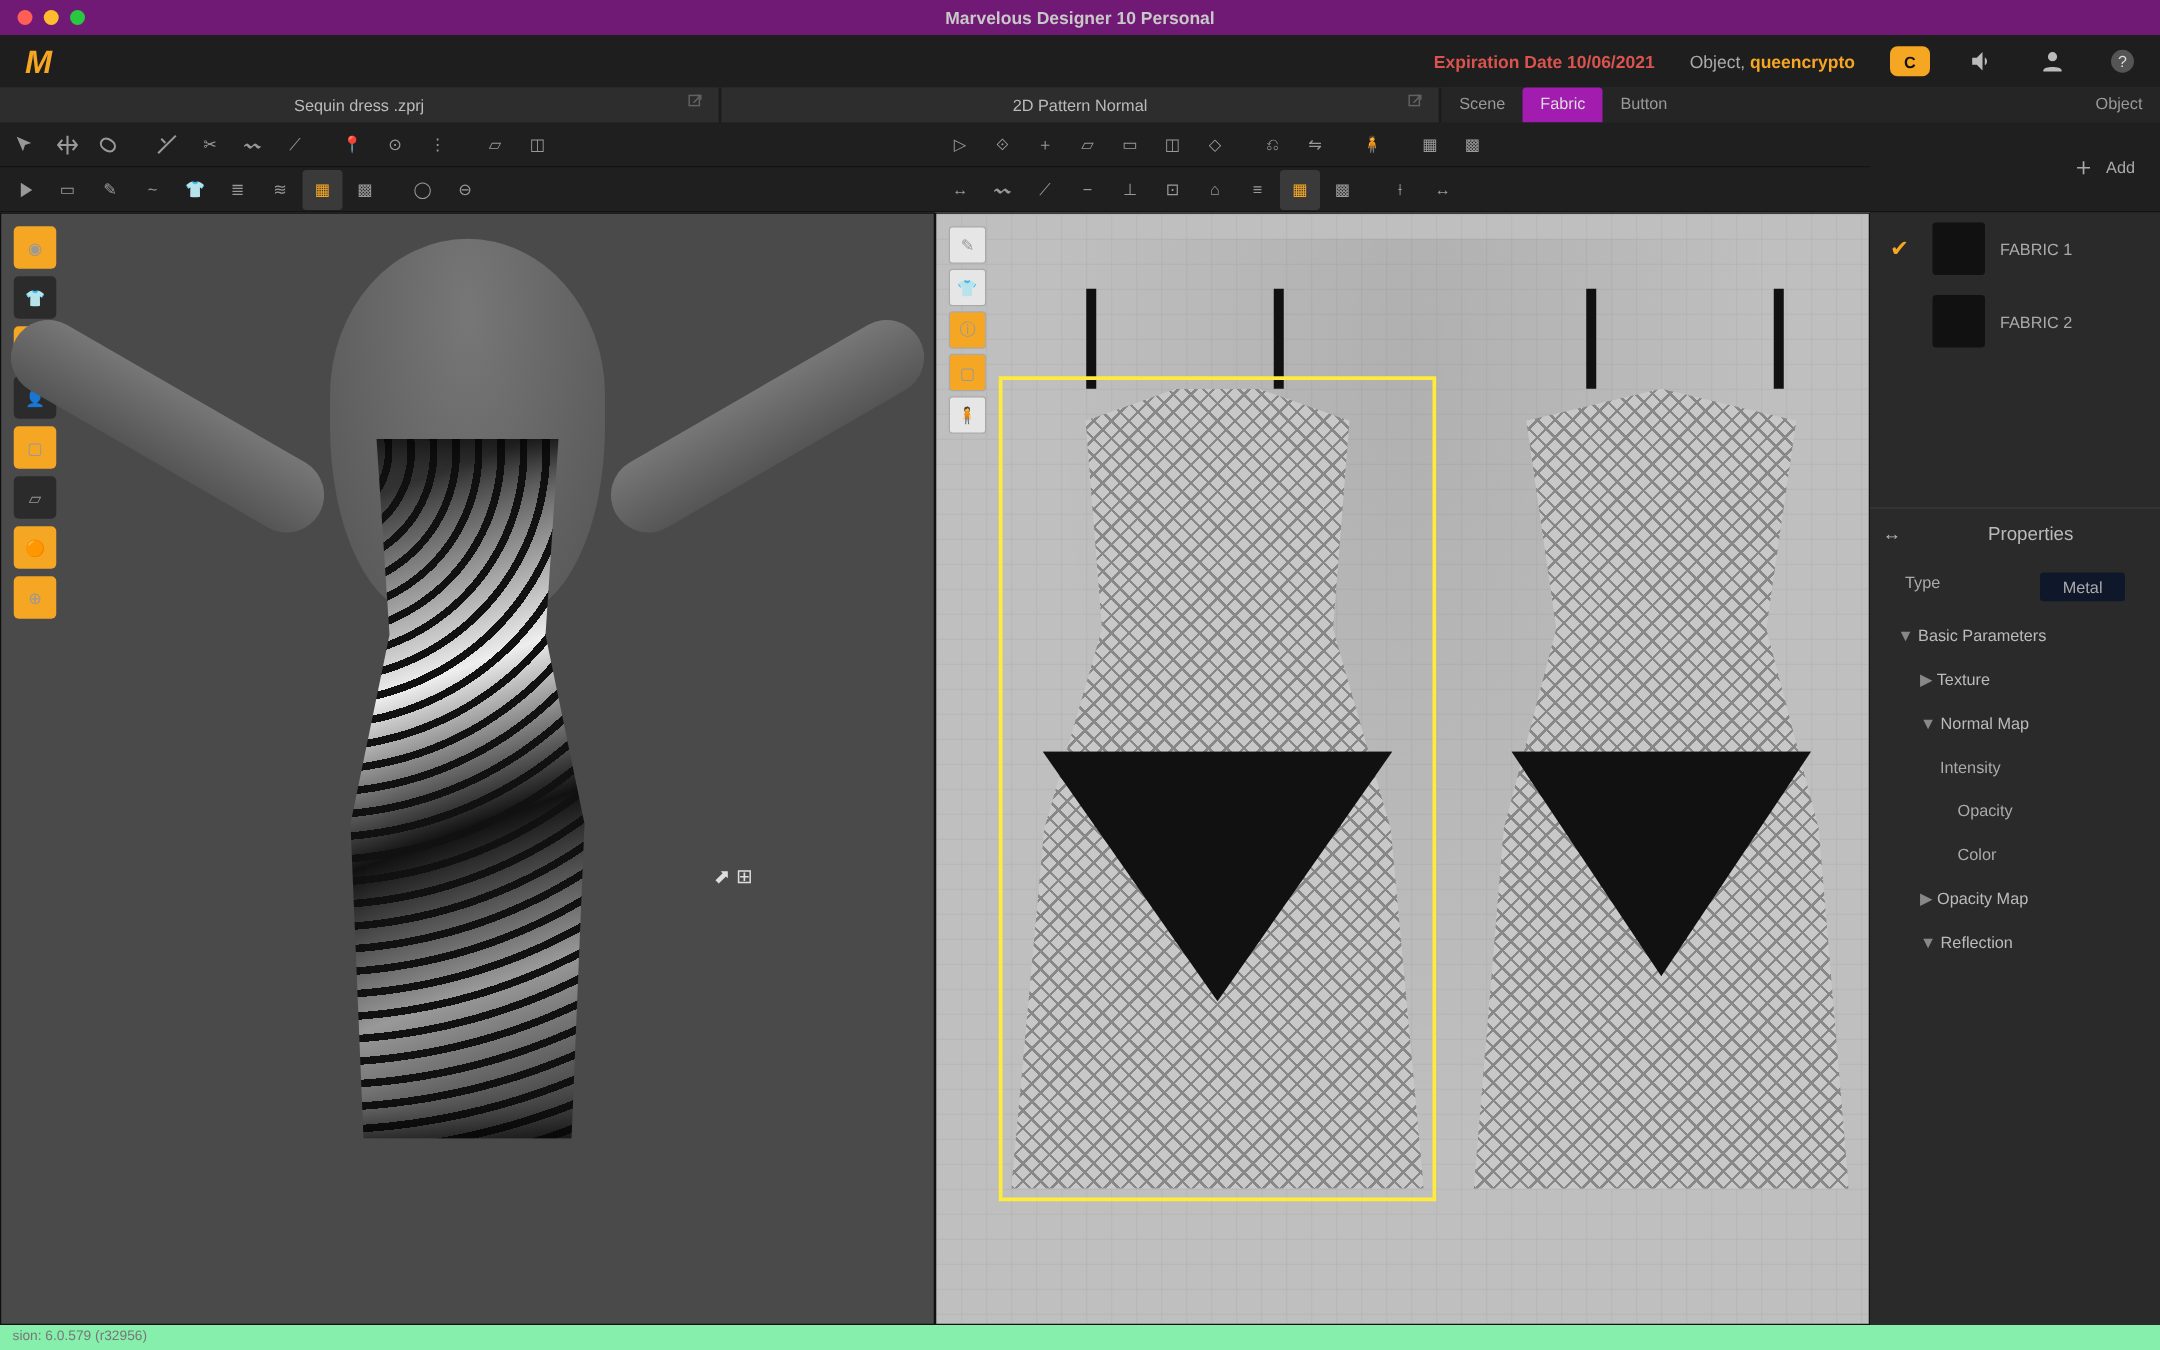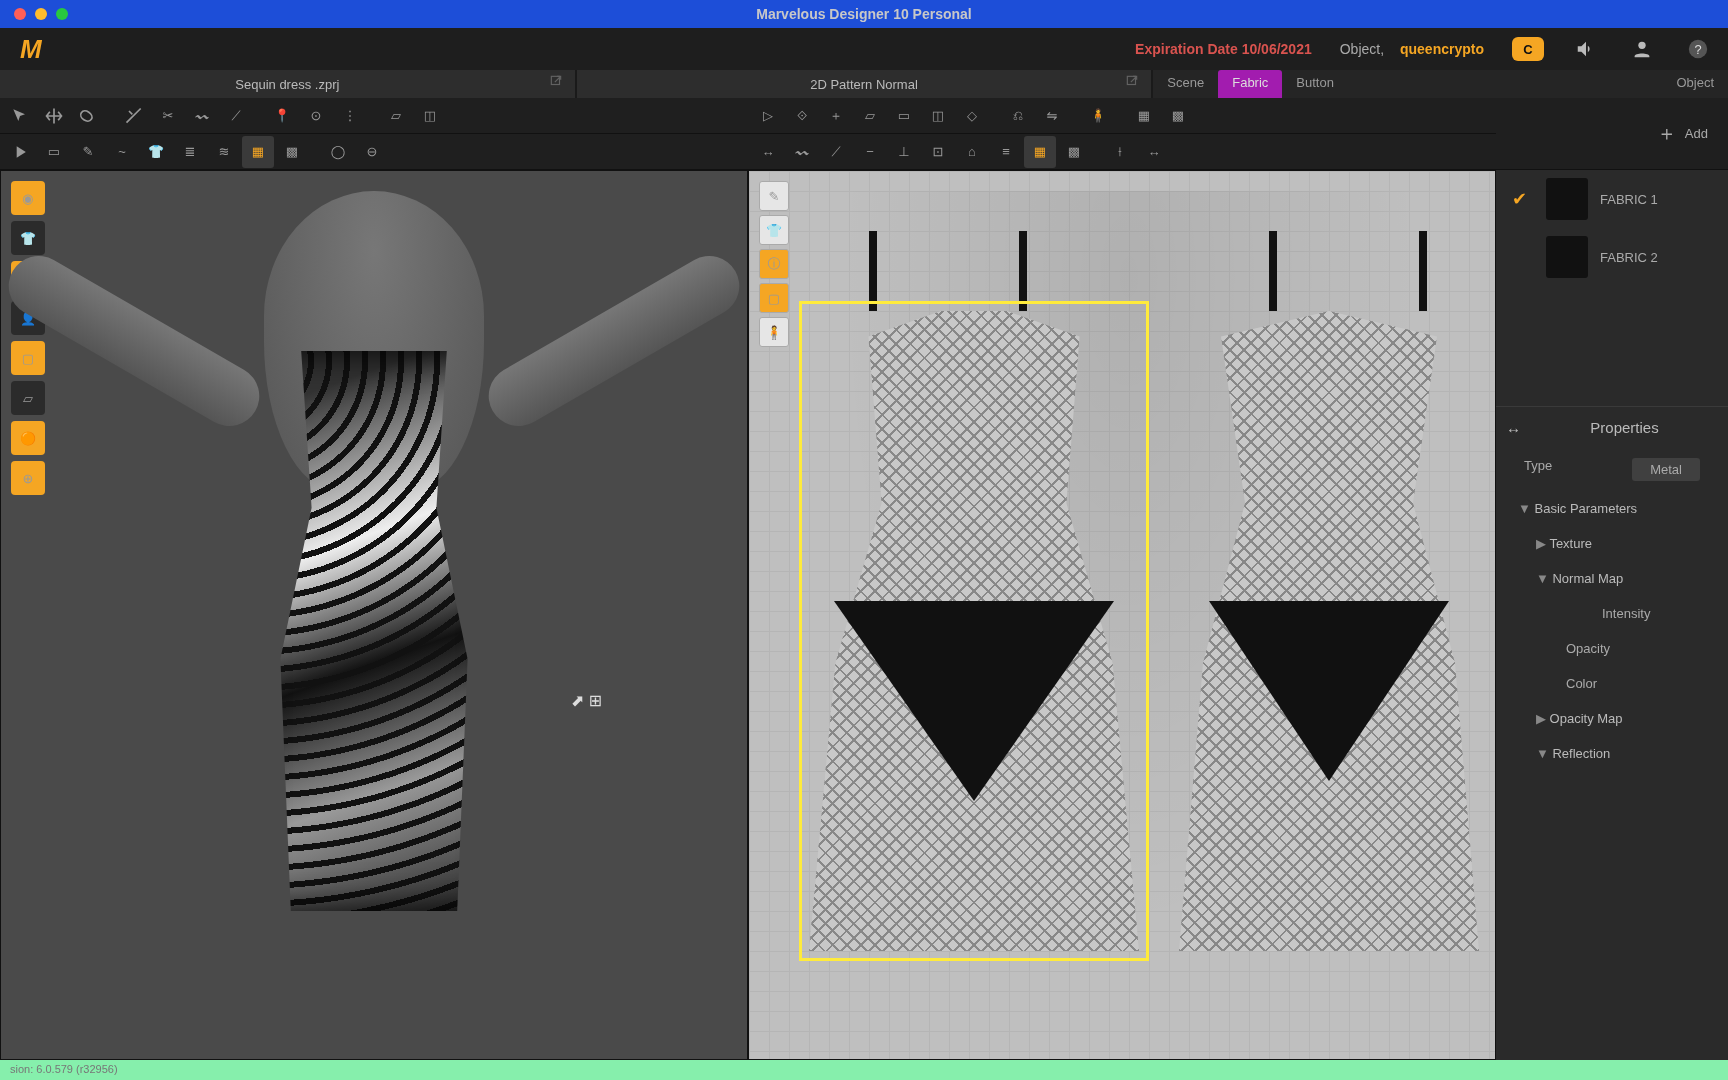--- a/index.html
+++ b/index.html
@@ -6,21 +6,21 @@
 body {
   width: 1728px; height: 1080px;
   background: #2a2a2a;
   font-family: -apple-system, "Helvetica Neue", Arial, sans-serif;
   color: #aaa; font-size: 13px;
   overflow: hidden;
 }
 
 
 .titlebar {
-  height: 28px; background: #1d4ed8;
+  height: 28px; background: #701a75;
   display: flex; align-items: center; position: relative;
 }
 .traffic { display: flex; gap: 9px; padding-left: 14px; }
 .dot { width: 12px; height: 12px; border-radius: 50%; }
 .dot.red    { background: #ff5f57; }
 .dot.yellow { background: #febc2e; }
 .dot.green  { background: #28c840; }
 .titlebar-title {
   position: absolute; left: 0; right: 0; text-align: center;
   font-weight: 600; color: #c8c8c8; font-size: 14px;
@@ -31,21 +31,21 @@
 .headerbar {
   height: 42px; background: #1e1e1e;
   display: flex; align-items: center; justify-content: space-between;
   padding: 0 16px;
 }
 .logo { font-size: 26px; font-weight: 800; color: #f5a623; font-style: italic; margin-left: 4px; }
 .header-right { display: flex; align-items: center; gap: 28px; }
 .expiration { color: #d9534f; font-weight: 700; font-size: 14px; }
 .expiration .date { color: #d9534f; }
 .hello { font-size: 14px; }
-.hello .user { color: #f5a623; font-weight: 600; margin-left: 12px; }
+.hello .user { color: #f5a623; font-weight: 600; }
 .badge-c {
   width: 32px; height: 24px; border-radius: 6px;
   background: #f5a623; color: #111; font-weight: 800;
   display: flex; align-items: center; justify-content: center;
 }
 .icon-btn { width: 28px; height: 28px; display: flex; align-items: center; justify-content: center; color: #bbb; }
 .icon-btn svg { width: 22px; height: 22px; }
 
 
 .tabsrow {
@@ -372,27 +372,27 @@
     </div>
 
     <div style="flex:0 0 120px"></div>
 
     <div class="prop-hdr">
       <span style="float:left;margin-left:10px">↔</span>
       <span>Properties</span>
     </div>
     <div class="prop-line">
       <span>Type</span>
-      <span style="background:#404040;padding:4px 18px;border-radius:3px">Metal</span>
+      <span style="background:#0f172a;padding:4px 18px;border-radius:3px">Metal</span>
     </div>
 
     <div class="sect open">Basic Parameters</div>
     <div class="sect closed" style="padding-left:40px">Texture</div>
     <div class="sect open" style="padding-left:40px">Normal Map</div>
-    <div class="prop-line" style="padding-left:106px">
+    <div class="prop-line" style="padding-left:56px">
         <span>Intensity</span>
       </div>
     <div class="prop-line" style="padding-left:70px">
         <span>Opacity</span>
       </div>
     <div class="prop-line" style="padding-left:70px">
         <span>Color</span>
       </div>
     <div class="sect closed" style="padding-left:40px">Opacity Map</div>
     <div class="sect open" style="padding-left:40px">Reflection</div>

